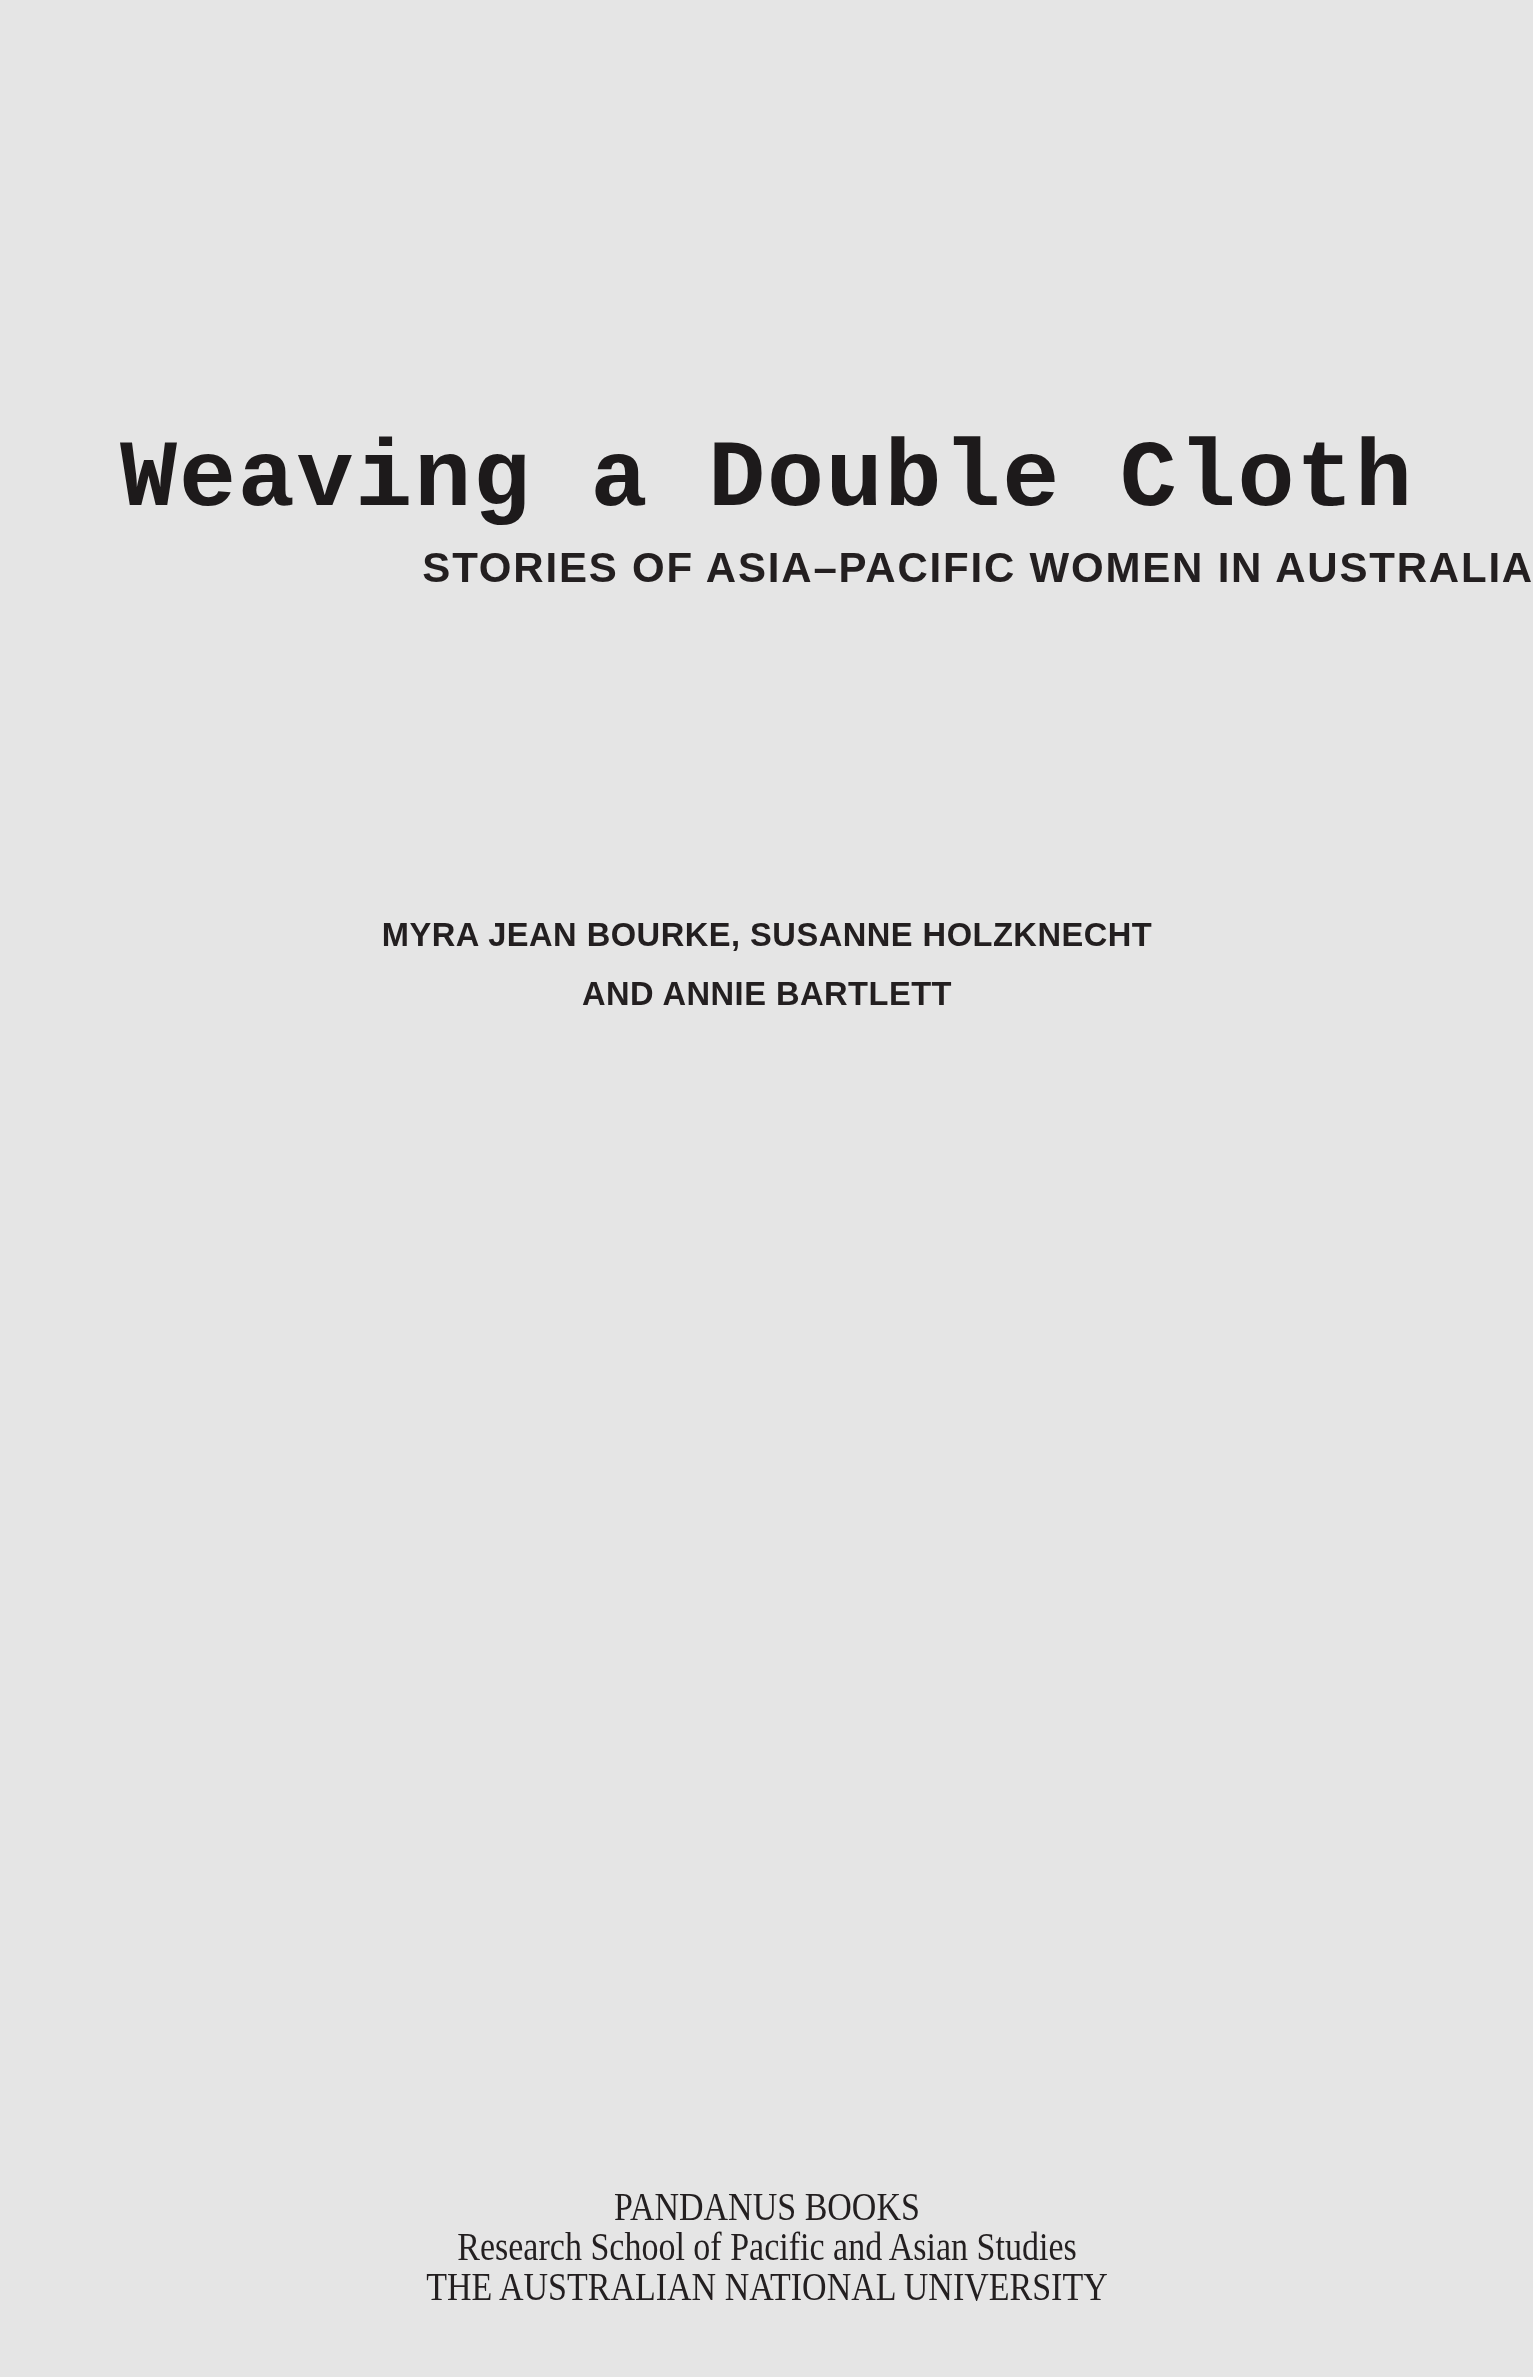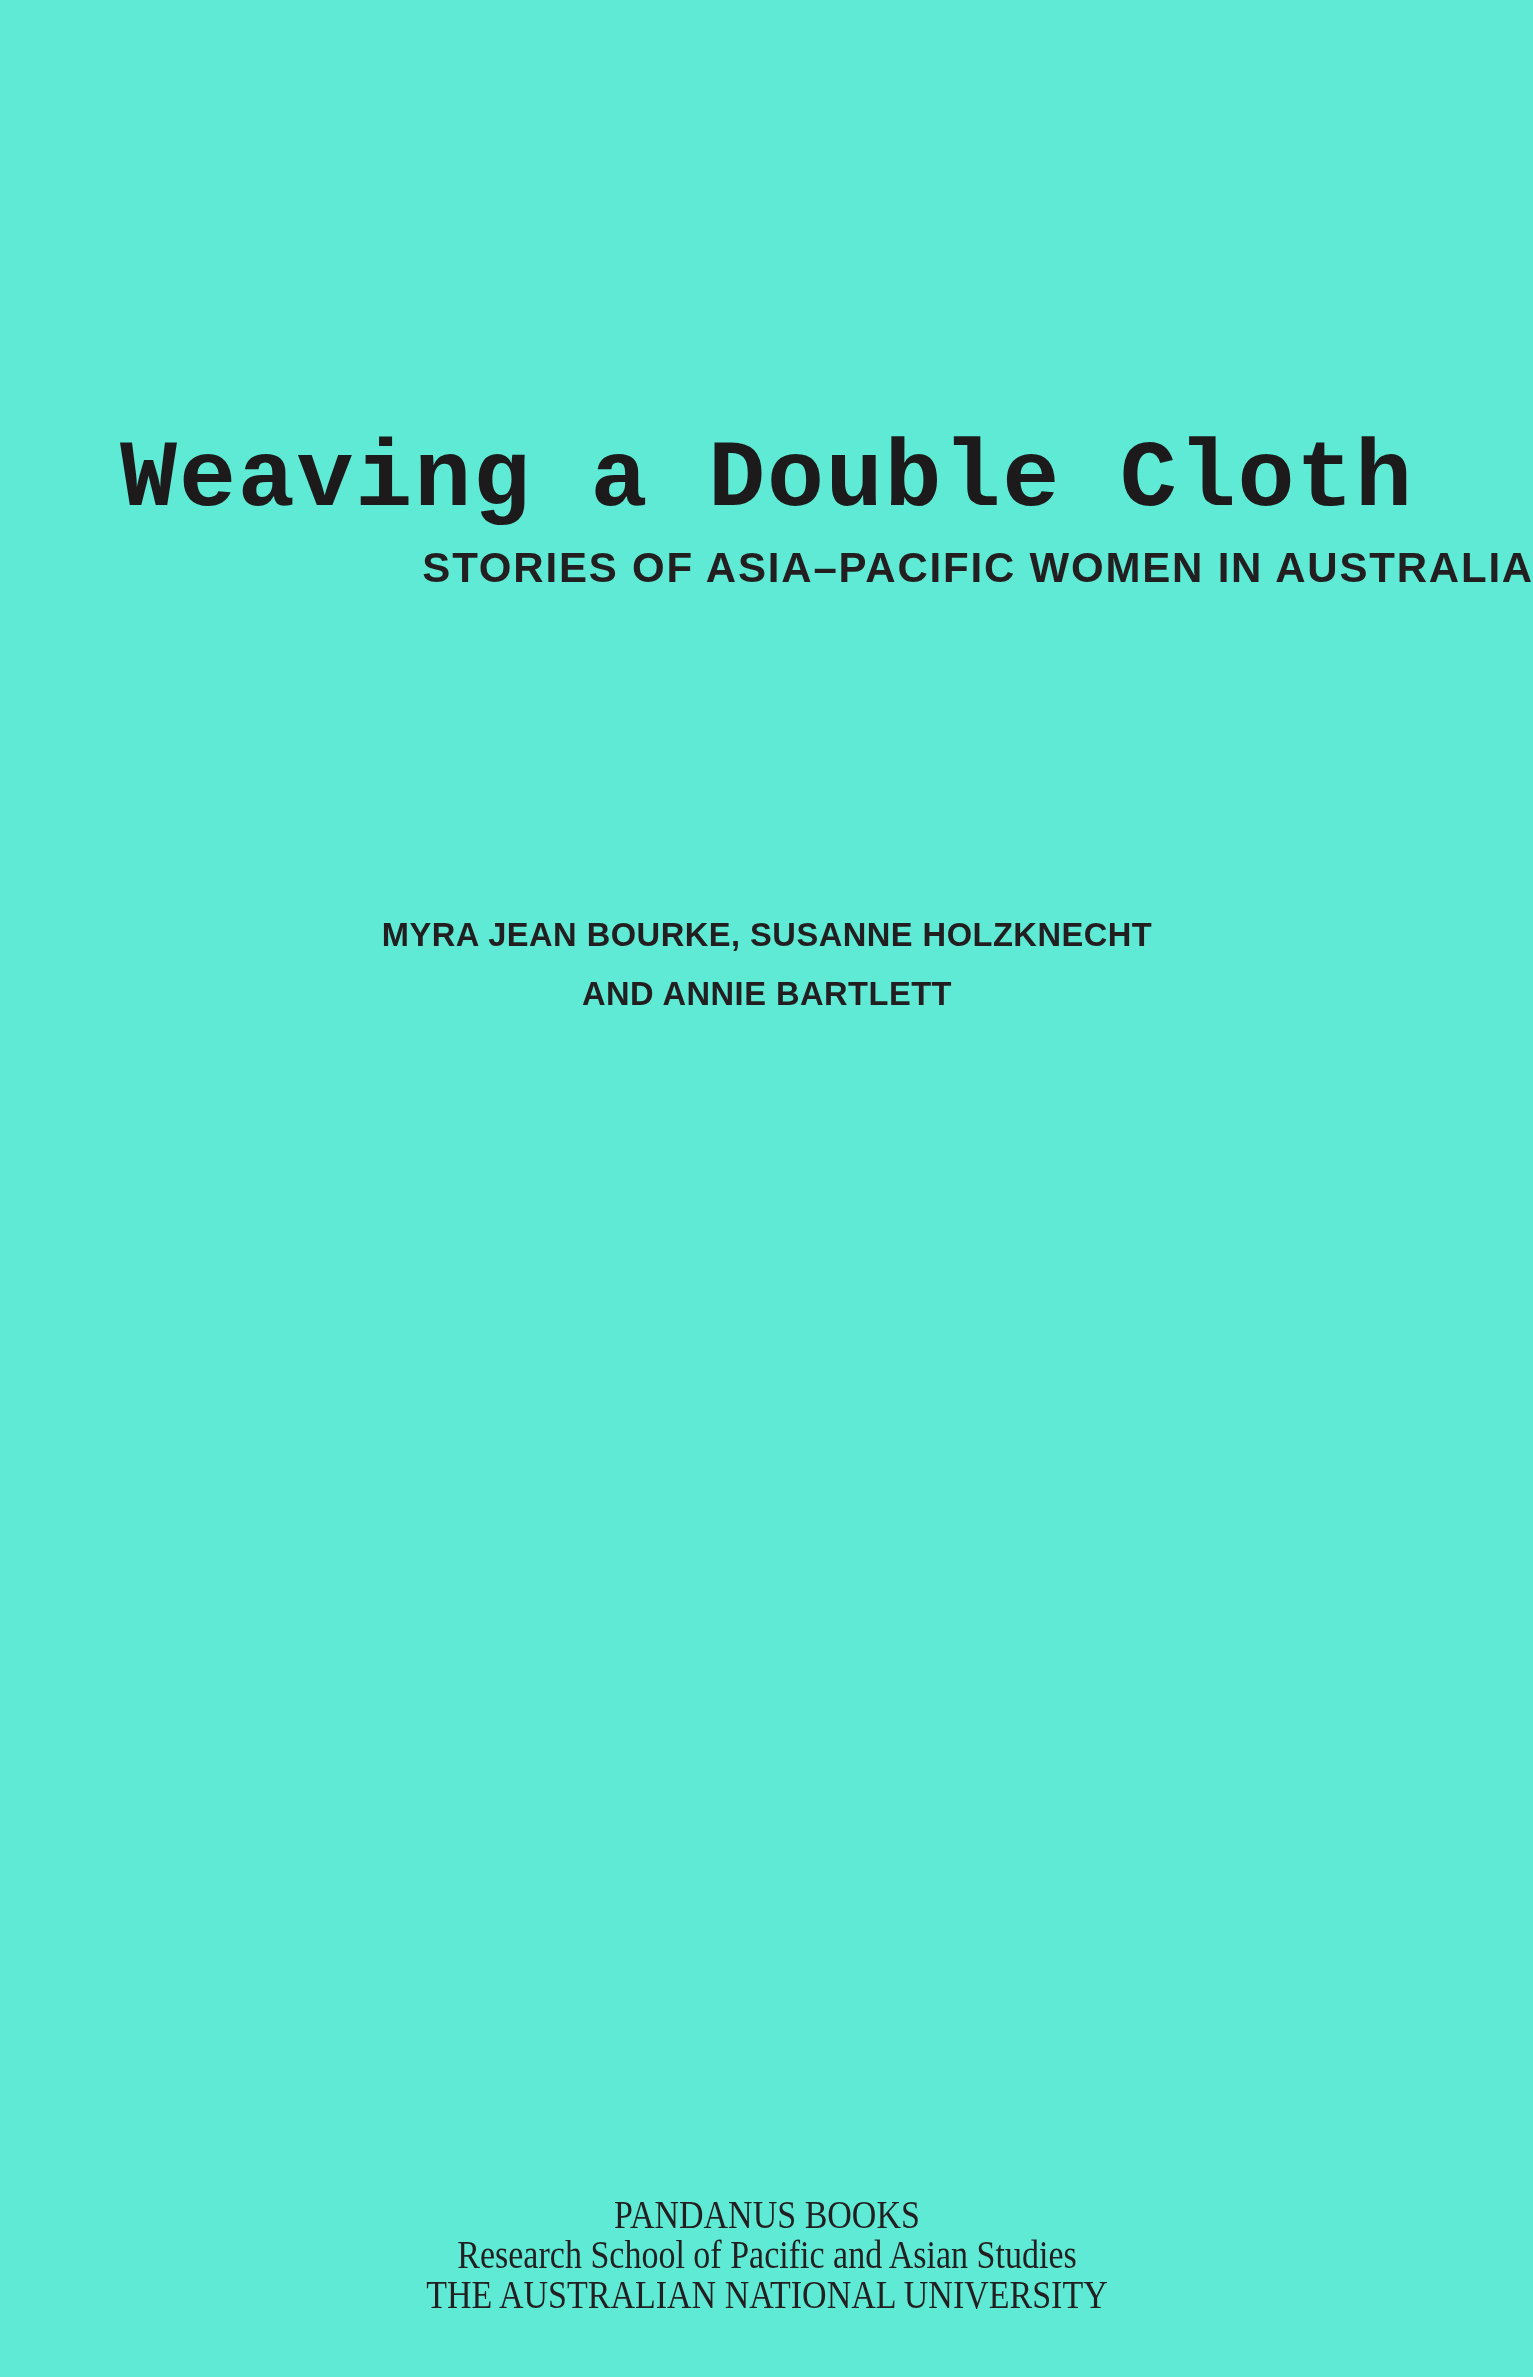--- a/index.html
+++ b/index.html
@@ -4,21 +4,21 @@
 <style>
   html, body {
     margin: 0;
     padding: 0;
     background: #ffffff;
   }
   .page {
     position: relative;
     width: 1534px;
     height: 2377px;
-    background: #5eead4;
+    background: #e5e5e5;
     overflow: hidden;
     font-family: "Liberation Sans", sans-serif;
     color: #221e1f;
   }
   .title {
     position: absolute;
     top: 364px;
     left: 0;
     width: 100%;
     text-align: center;
@@ -65,21 +65,20 @@
     position: absolute;
     top: 2187px;
     left: 0;
     width: 100%;
     text-align: center;
     font-family: "Liberation Serif", serif;
     font-weight: 400;
     font-size: 40px;
     line-height: 40px;
     color: #231f20;
-    margin-top: 8px;
   }
   .publisher .line {
     transform: scaleX(0.85);
     transform-origin: center;
     white-space: nowrap;
   }
 </style>
 </head>
 <body>
 

